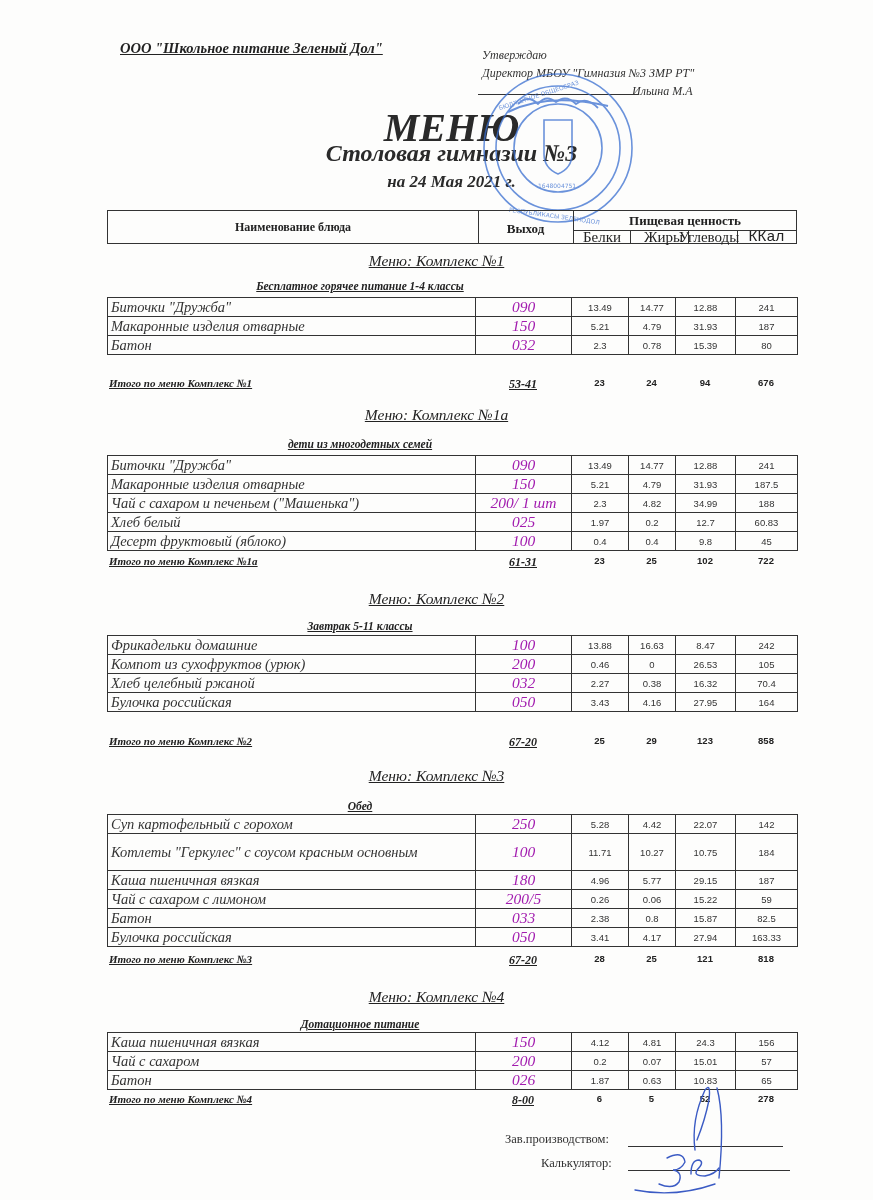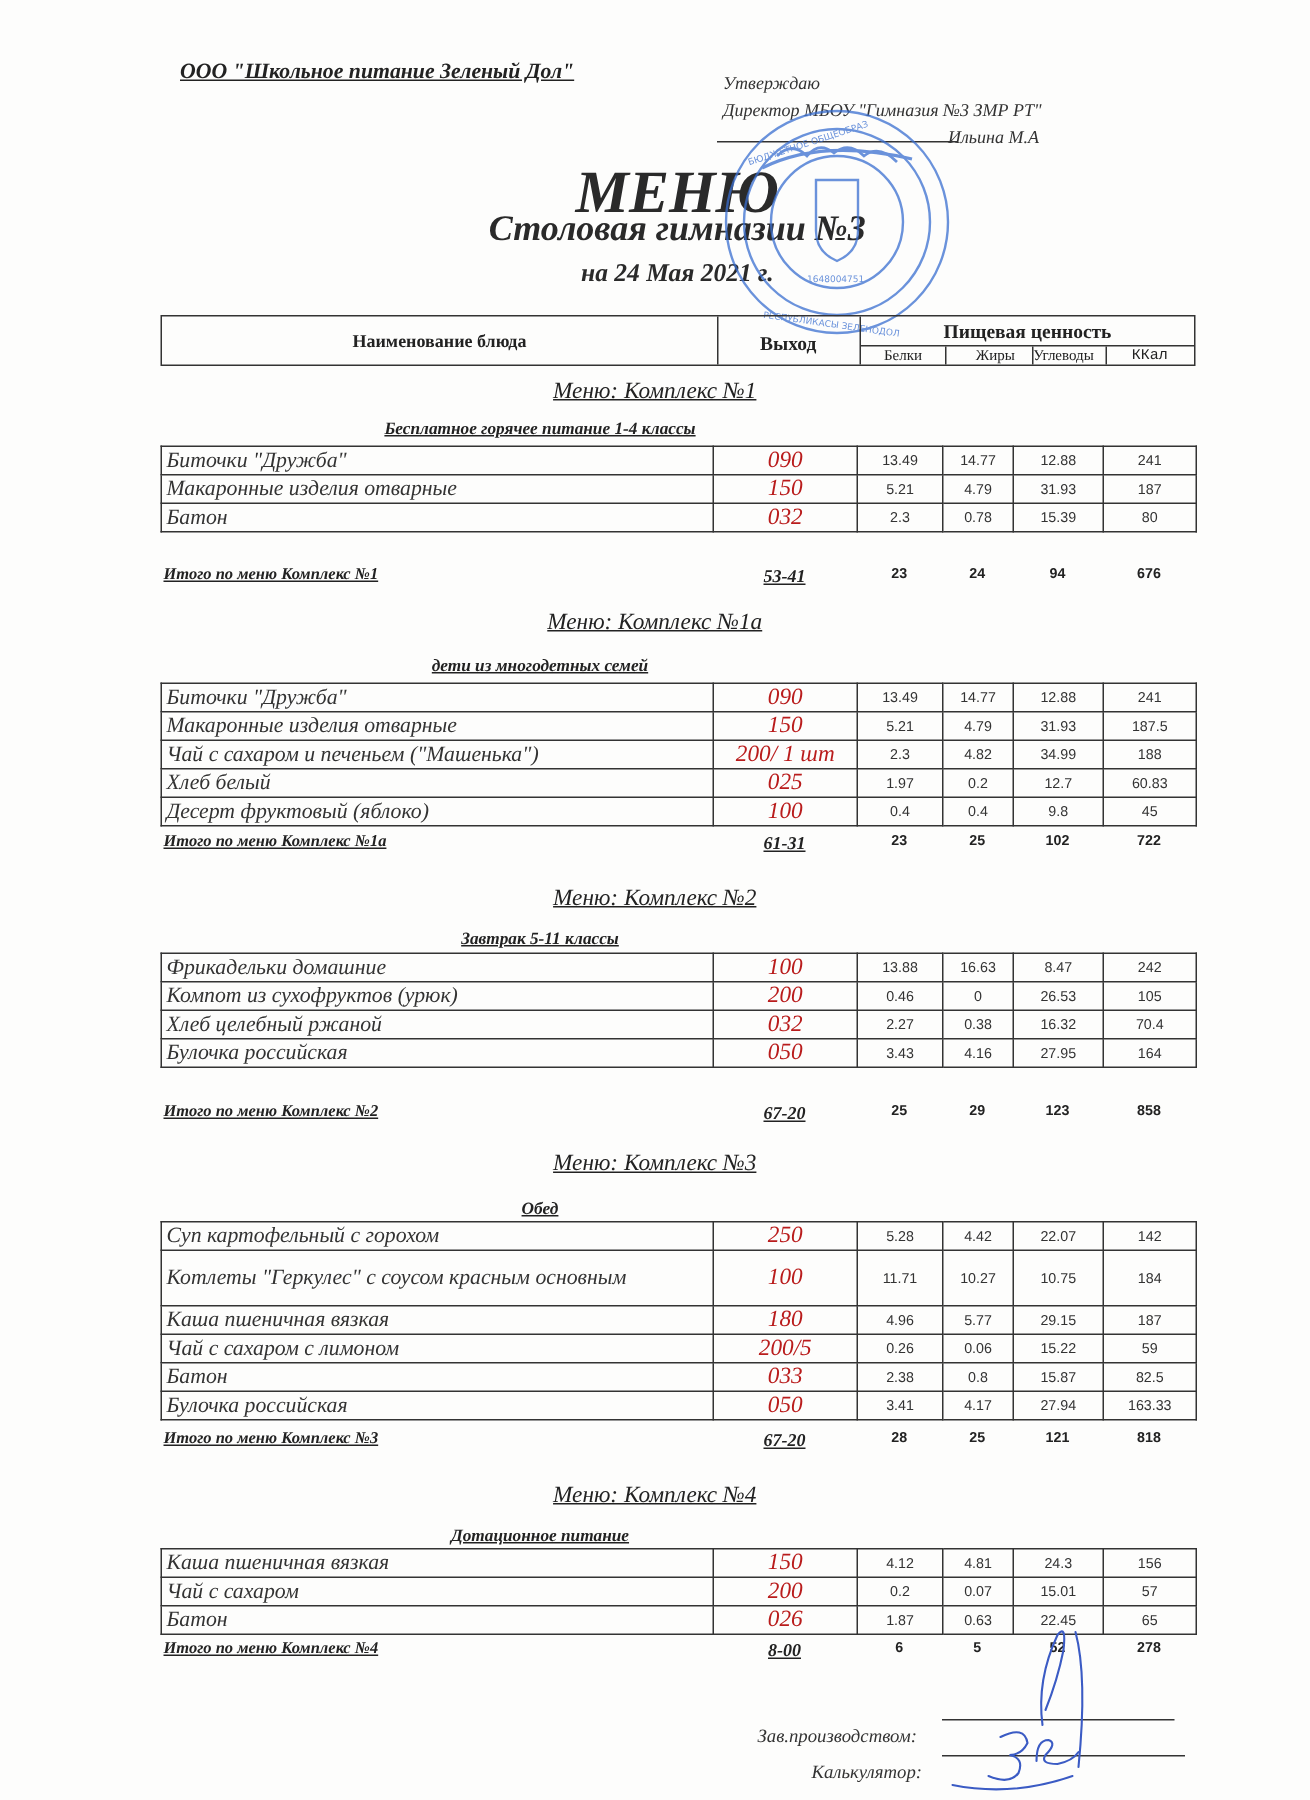--- a/index.html
+++ b/index.html
@@ -34,48 +34,48 @@
   }
 
   
   .head-table {
     left: 107px; top: 210px; width: 690px; height: 34px; border: 1.5px solid #333;
     box-sizing: border-box; font-family: "Liberation Serif", serif;
   }
   .head-table .c-name { position: absolute; left: 0; top: 0; width: 370px; height: 100%; border-right: 1.2px solid #333; display: flex; align-items: center; justify-content: center; font-size: 12px; font-weight: bold; }
   .head-table .c-out { position: absolute; left: 370px; top: 0; width: 96px; height: 100%; border-right: 1.2px solid #333; display: flex; align-items: center; justify-content: center; font-size: 13px; font-weight: bold; padding-top: 4px; box-sizing: border-box; }
   .head-table .c-nut { position: absolute; left: 466px; top: 0; right: 0; height: 20px; border-bottom: 1.2px solid #333; display: flex; align-items: center; justify-content: center; font-size: 13px; font-weight: bold; box-sizing: border-box; }
-  .head-table .sub { position: absolute; top: 20px; bottom: 0; font-size: 10px; display: flex; align-items: center; justify-content: center; border-right: 1px solid #333; box-sizing: border-box; }
+  .head-table .sub { position: absolute; top: 20px; bottom: 0; font-size: 15px; display: flex; align-items: center; justify-content: center; border-right: 1px solid #333; box-sizing: border-box; }
   .head-table .sub:last-child { border-right: none; font-family: Liberation Mono, monospace; }
 
   .section-title {
     left: 0; width: 873px; text-align: center; font-size: 15.5px; font-style: italic;
     text-decoration: underline; color: #222;
   }
   .section-sub {
     left: 0; width: 720px; text-align: center; font-size: 11.5px; font-style: italic; font-weight: bold;
     text-decoration: underline; color: #222;
   }
 
   table.menu {
     position: absolute; left: 107px; width: 690px; border-collapse: collapse; table-layout: fixed;
     border: 1.5px solid #333;
   }
   table.menu td { border: 1px solid #333; padding: 0; height: 18px; }
   table.menu td.name { font-family: "Liberation Serif", serif; font-style: italic; font-size: 14.5px; padding-left: 3px; color: #333; line-height: 16px; }
-  table.menu td.out { font-family: "Liberation Serif", serif; font-style: italic; font-size: 15.5px; text-align: center; color: #b91c1c; }
+  table.menu td.out { font-family: "Liberation Serif", serif; font-style: italic; font-size: 15.5px; text-align: center; color: #a21caf; }
   table.menu td.num { font-family: "Liberation Sans", sans-serif; font-size: 9.5px; text-align: center; color: #333; }
   table.menu td.name.tall { height: 36px; }
 
   .total-row { position: absolute; left: 107px; width: 690px; height: 16px; font-size: 11px; }
   .total-row .t-label { position: absolute; left: 2px; top: 0; font-style: italic; font-weight: bold; text-decoration: underline; }
   .total-row .t-out { position: absolute; left: 368px; width: 96px; top: 0; text-align: center; font-style: italic; font-weight: bold; text-decoration: underline; font-size: 12px; }
   .total-row .t-n { position: absolute; top: 0; text-align: center; font-family: "Liberation Sans", sans-serif; font-weight: bold; font-size: 9.5px; }
 
-  .sig-label { font-size: 12.5px; font-style: italic; color: #333; margin-top: 18px; }
+  .sig-label { font-size: 12.5px; color: #333; }
   .sig-line { border-top: 1.2px solid #333; }
   .sig-scrawl { pointer-events: none; }
 </style>
 </head>
 <body>
 
 <div class="abs org">ООО "Школьное питание Зеленый Дол"</div>
 
 <div class="abs approve">
   <span style="display:block">Утверждаю</span>
@@ -373,21 +373,21 @@
           <td class="num">0.2</td>
           <td class="num">0.07</td>
           <td class="num">15.01</td>
           <td class="num">57</td>
         </tr>
         <tr>
           <td class="name">Батон</td>
           <td class="out">026</td>
           <td class="num">1.87</td>
           <td class="num">0.63</td>
-          <td class="num">22.45</td>
+          <td class="num">10.83</td>
           <td class="num">65</td>
         </tr>
       </tbody>
     </table>
     <div class="total-row" style="top: 1093px;">
       <span class="t-label">Итого по меню Комплекс №4</span>
       <span class="t-out">8-00</span>
       <span class="t-n" style="left: 464px; width: 57px;">6</span>
       <span class="t-n" style="left: 521px; width: 47px;">5</span>
       <span class="t-n" style="left: 568px; width: 60px;">52</span>

